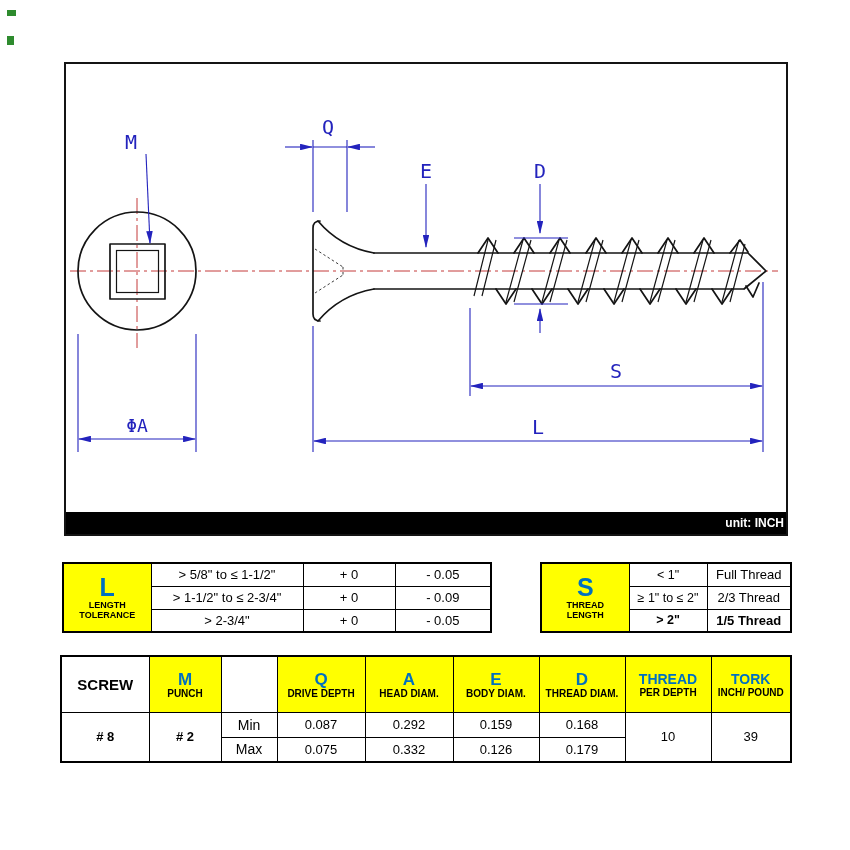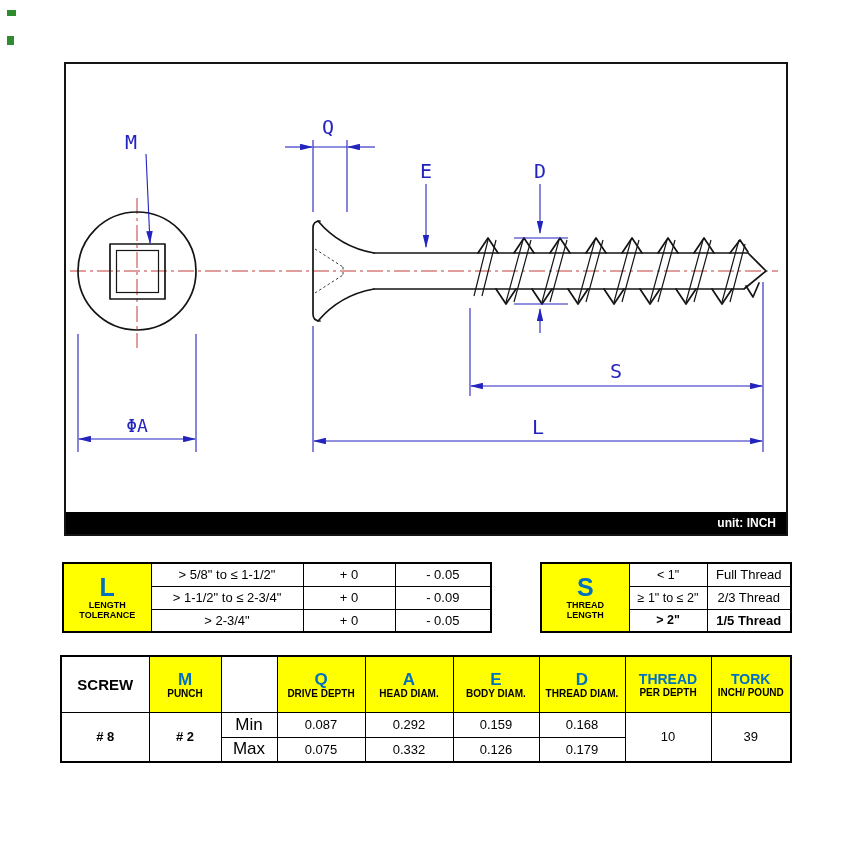--- a/index.html
+++ b/index.html
@@ -10,42 +10,42 @@
 
   
   .draw-box {
     position:absolute; left:64px; top:62px; width:720px; height:470px;
     border:2px solid #141414; background:#fff;
   }
   .draw-svg { position:absolute; left:0; top:0; display:block; }
   .unit-bar {
     position:absolute; left:0; bottom:0; width:100%; height:22px;
     background:#000; color:#fff; font-size:12px; font-weight:bold;
-    text-align:right; line-height:22px; box-sizing:border-box; padding-right:10px;
+    text-align:right; line-height:22px; box-sizing:border-box; padding-right:2px;
   }
   .outline { stroke:#141414; stroke-width:1.7; fill:none; stroke-linejoin:round; stroke-linecap:round; }
   .thin    { stroke:#141414; stroke-width:1.2; fill:none; }
   .center  { stroke:#c43b3b; stroke-width:1; stroke-dasharray:16 4 3 4; fill:none; }
   .hidden-line { stroke:#3a3a3a; stroke-width:1; stroke-dasharray:2.5 2.5; fill:none; }
   .dim     { stroke:#2323bd; stroke-width:1.1; fill:none; }
   .dim-text{ font-family:"DejaVu Sans Mono", monospace; font-size:20px; fill:#2323bd; text-anchor:middle; }
   .dim-text.small { font-size:18px; }
 
   .artifact { position:absolute; background:#2e8b2e; }
 
   
   table.tbl { position:absolute; border-collapse:collapse; table-layout:fixed; background:#fff; border:2px solid #000; }
   table.tbl td { border:1px solid #000; text-align:center; vertical-align:middle; padding:0 2px; overflow:hidden; color:#000; }
   .yellow { background:#ffff00; }
   .corner .big { font-size:25px; font-weight:bold; color:#0070c0; line-height:25px; }
   .corner .sub { font-size:9px; font-weight:bold; color:#000; line-height:10px; }
   .cond  { font-size:13px; }
   .cond-s{ font-size:12.5px; }
   .val   { font-size:13px; }
-  .mm    { font-size:17px; }
+  .mm    { font-size:14px; }
   .bold  { font-weight:bold; }
   tr.bold-row td { font-weight:bold; }
 
   .tbl-l { left:62px; top:562px; width:428px; }
   .tbl-l tr { height:23px; }
   .tbl-s { left:540px; top:562px; width:250px; }
   .tbl-s tr { height:23px; }
 
   .tbl-main { left:60px; top:655px; width:730px; }
   .tbl-main tr.hdr  { height:56px; }

